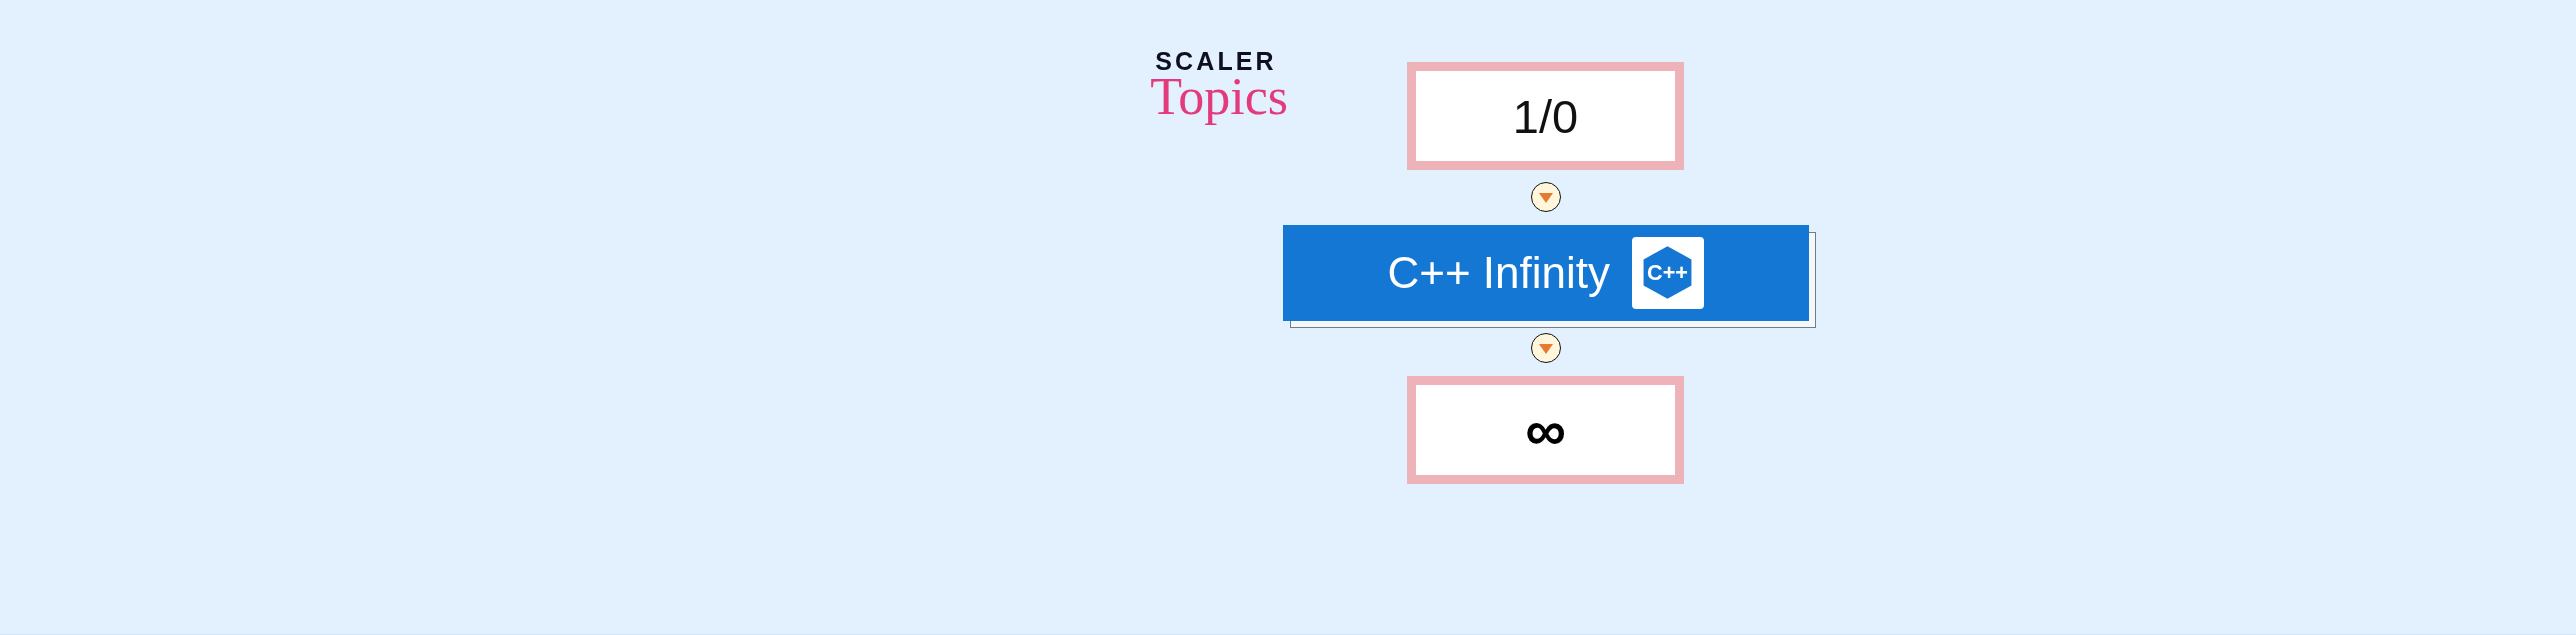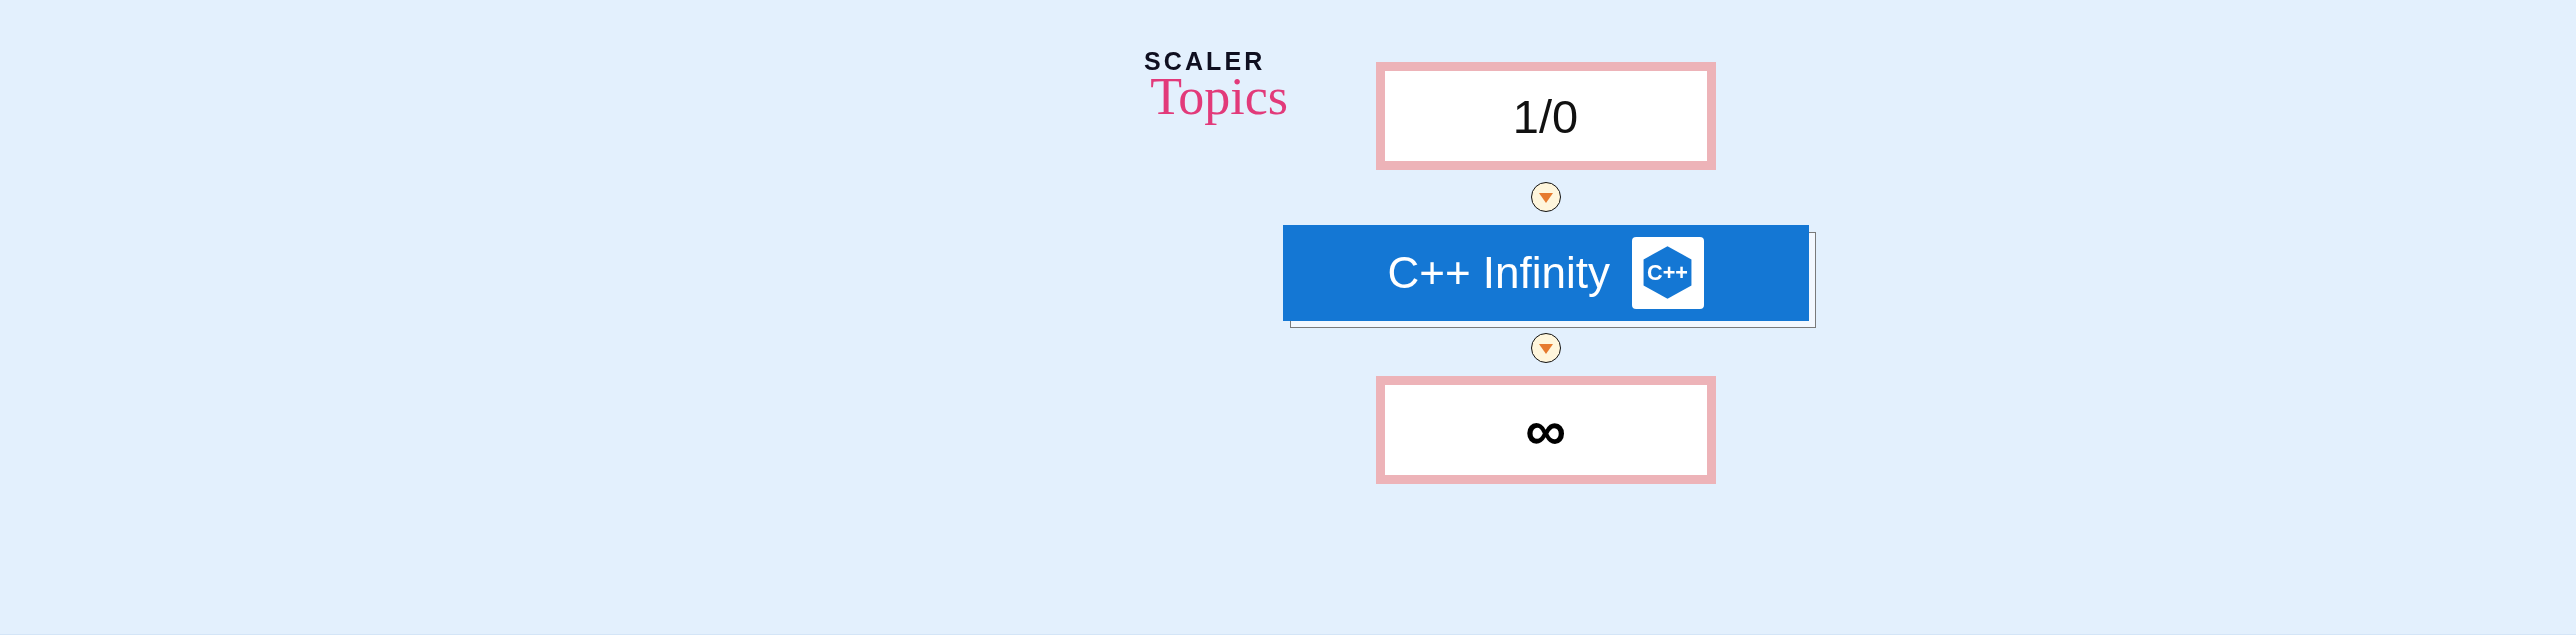--- a/index.html
+++ b/index.html
@@ -14,21 +14,21 @@
     height: 636px;
     position: relative;
     border-bottom: 2.1px solid #d4e5f7;
   }
 
   
   .logo {
     position: absolute;
     top: 49px;
     left: 1144px;
-    text-align: left;
+    text-align: center;
     line-height: 1;
   }
   .logo-top {
     font-weight: 800;
     letter-spacing: 3.1px;
     font-size: 25px;
     color: #0f0f20;
   }
   .logo-bottom {
     font-family: "Brush Script MT", "Segoe Script", cursive;
@@ -44,21 +44,21 @@
     top: 62px;
     left: 50%;
     transform: translateX(-50%);
     display: flex;
     flex-direction: column;
     align-items: center;
     gap: 12.4px;
   }
 
   .box-pink {
-    width: 340px;
+    width: 277px;
     height: 108px;
     background: #ffffff;
     border: 9.3px solid #edb3b8;
     display: flex;
     align-items: center;
     justify-content: center;
     font-size: 47px;
     color: #111;
   }
 

